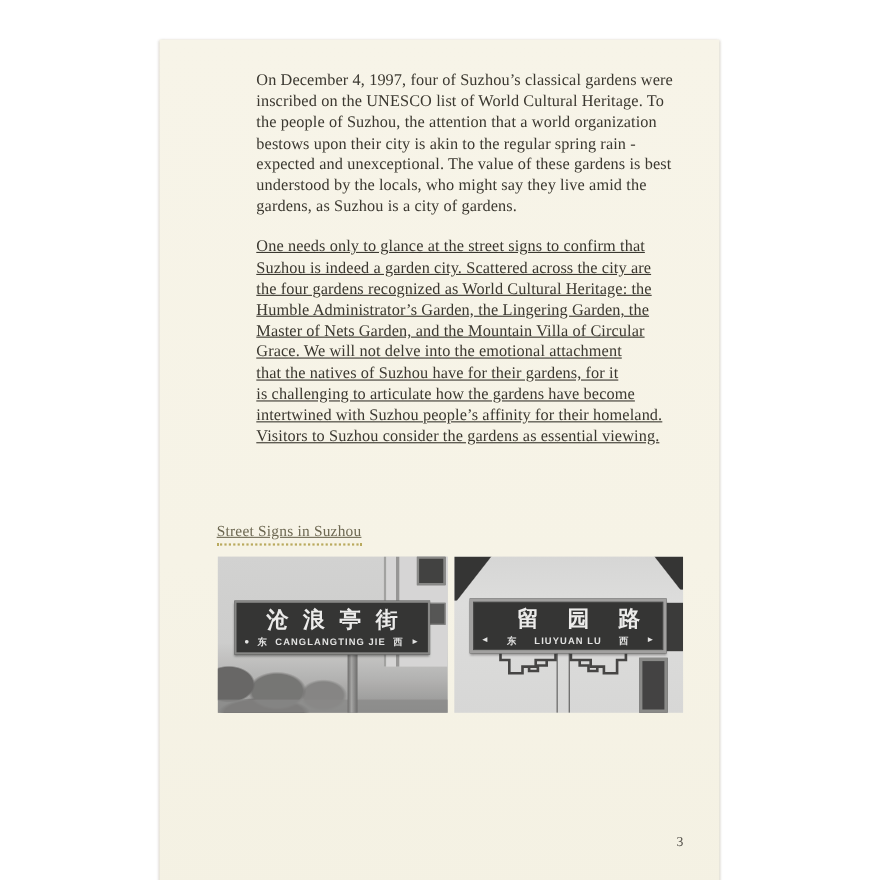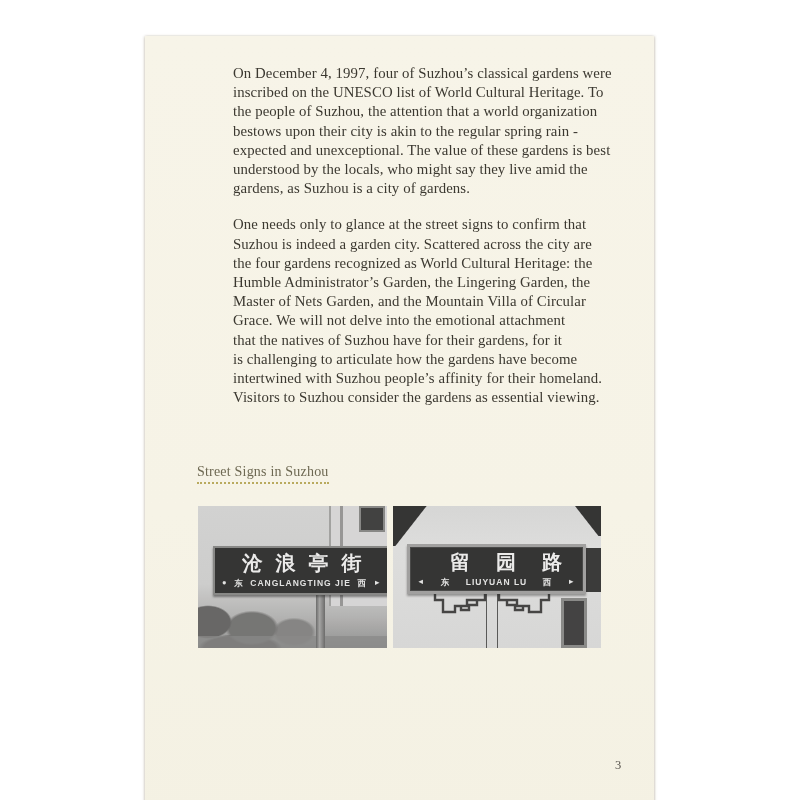--- a/index.html
+++ b/index.html
@@ -25,44 +25,45 @@
   .text-block {
     position: absolute;
     left: 88px; top: 28px;
     width: 404px;
     color: #3b3830;
     font-size: 14.8px;
     line-height: 19.2px;
     letter-spacing: 0.1px;
   }
   .text-block p { white-space: pre-line; margin-bottom: 17px; }
-  .text-block p:last-child { margin-bottom: 0; }
+  .text-block p:last-child { margin-bottom: 0; text-decoration: underline; }
 
   
   .caption {
     position: absolute;
-    left: 52px; top: 428px;
+    left: 52px; top: 440px;
     display: inline-block;
     font-size: 14px;
     color: #6d6852;
     letter-spacing: 0.2px;
     padding-bottom: 2px;
     border-bottom: 2px dotted #b9aa5e;
+    text-decoration: underline;
   }
 
   
   .photos {
     position: absolute;
     left: 53px; top: 470px;
     display: flex;
     gap: 6px;
   }
   .photo {
     position: relative;
-    width: 189px; height: 142px;
+    width: 209px; height: 142px;
     overflow: hidden;
     filter: saturate(0.12) contrast(0.96);
   }
   .photo-left { background: linear-gradient(180deg, #d8d5cd 0%, #d3d0c8 55%, #b9b5ab 78%, #96928a 100%); }
   .photo-right { width: 208px; background: linear-gradient(180deg, #dcdad2 0%, #e3e1d9 30%, #dddbd3 100%); }
 
   
   .lp-building {
     position: absolute; right: 0; top: 0;
     width: 58px; height: 100px;

